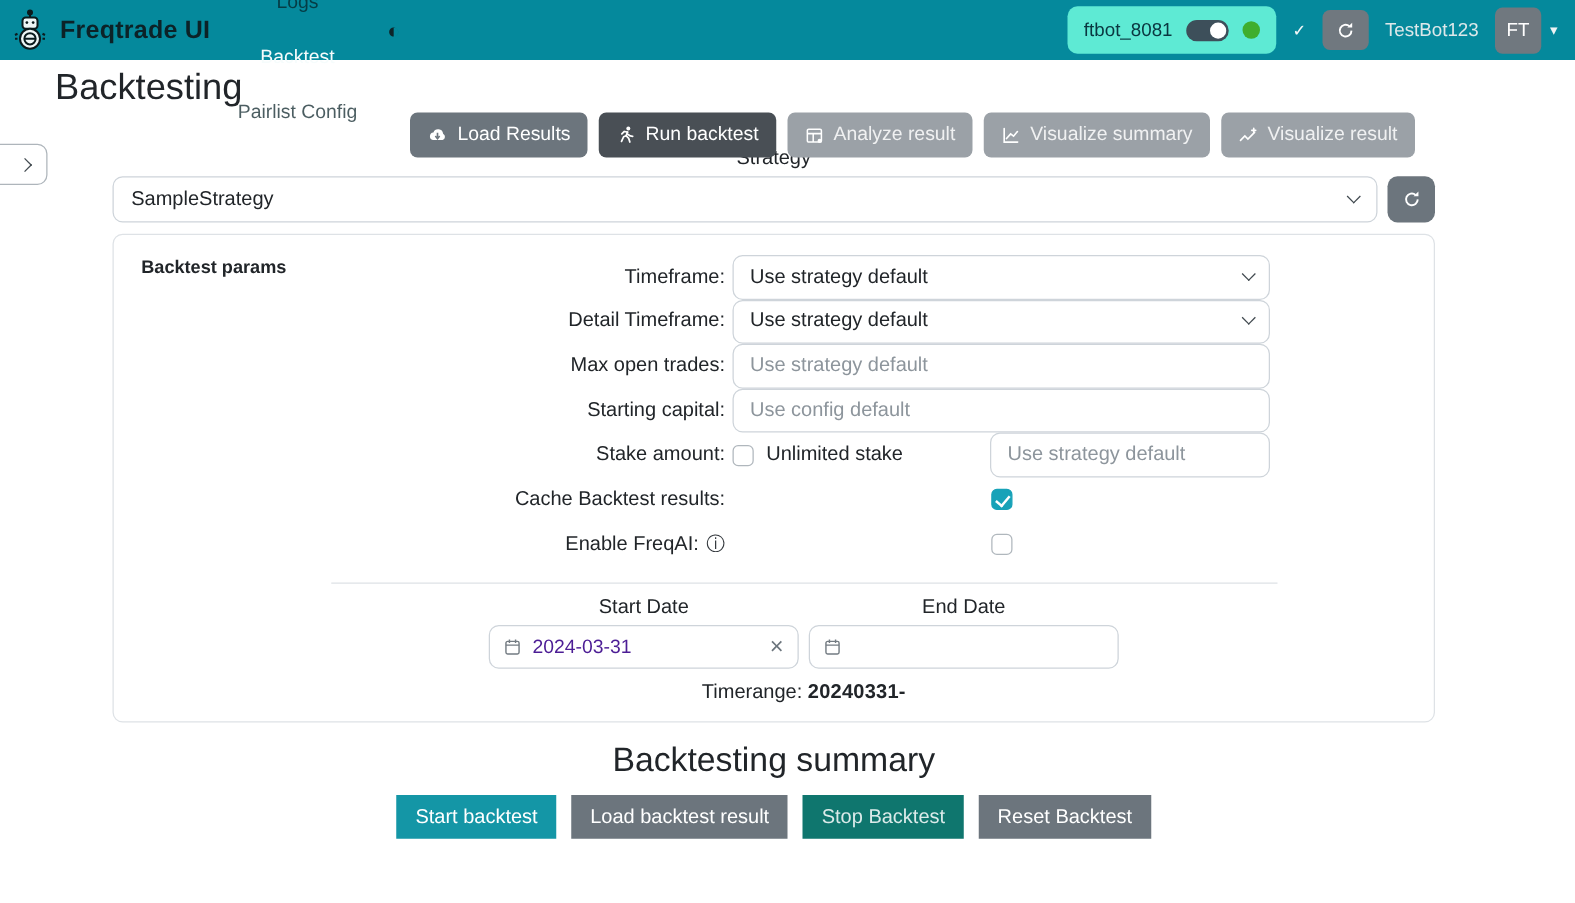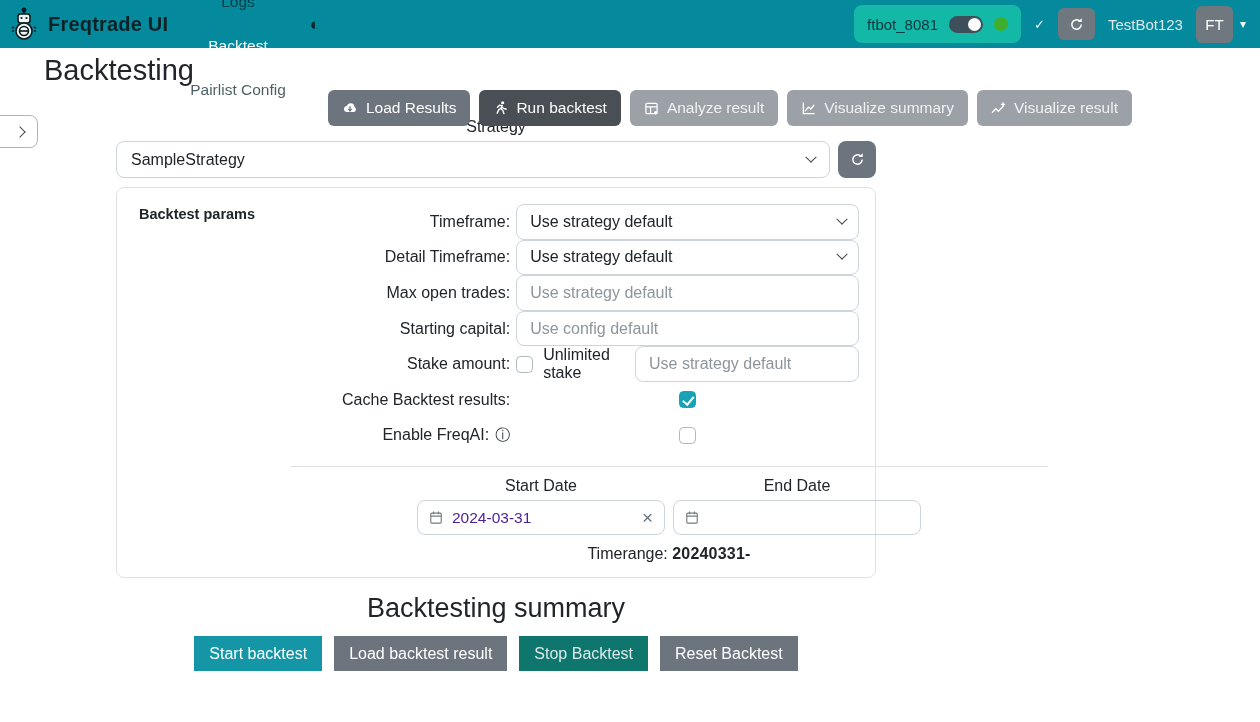--- a/index.html
+++ b/index.html
@@ -15,21 +15,21 @@
     padding:0 14px 0 8px;
   }
   .brand-logo { width:32px; height:34px; margin-right:8px; }
   .brand-text { font-size:20px; font-weight:600; color:#0c2227; margin-right:22px; letter-spacing:.2px;}
   .nav-links { display:flex; align-items:center; gap:26px;flex-direction:column; }
   .nav-link { font-size:15.5px; color:rgba(5,30,36,.72); text-decoration:none; cursor:pointer; }
   .nav-link.active { color:#f6fcfc; }
   .theme-toggle { margin-left:24px; font-size:17px; color:#0e2529; cursor:pointer; line-height:1; }
   .nav-right { margin-left:auto; display:flex; align-items:center; gap:13px; }
   .bot-badge {
-    background:#14b8a6; border-radius:8px; height:38px; padding:0 13px;
+    background:#5eead4; border-radius:8px; height:38px; padding:0 13px;
     display:flex; align-items:center; gap:11px; cursor:pointer;
   }
   .bot-name { font-size:15px; color:#0a3740; }
   .switch { width:34px; height:17px; border-radius:9px; background:#3d4f5a; position:relative; cursor:pointer;}
   .switch::after { content:""; position:absolute; right:2px; top:2px; width:13px; height:13px; border-radius:50%; background:#fff; }
   .online-dot { width:14px; height:14px; border-radius:50%; background:#3fae2e; }
   .nav-check { color:#f2f7f7; font-size:13px; }
   .nav-refresh-btn {
     width:37px; height:32px; border:none; border-radius:6px; background:#70787f;
     display:flex; align-items:center; justify-content:center; cursor:pointer;
@@ -57,21 +57,21 @@
   
   .sidebar-toggle {
     position:absolute; left:-10px; top:115px; width:48px; height:33px;
     background:#fff; border:1px solid #aeb5bb; border-radius:8px;
     display:flex; align-items:center; justify-content:flex-end; padding-right:13px; cursor:pointer;
   }
   .chev-right { width:8px; height:8px; border-top:1.8px solid #40494f; border-right:1.8px solid #40494f; transform:rotate(45deg); }
   .chev-down  { width:8px; height:8px; border-right:1.8px solid #40494f; border-bottom:1.8px solid #40494f; transform:rotate(45deg) translate(-2px,-2px); }
 
   
-  .main { margin-left:116px; width:760px; }
+  .main { margin-left:90px; width:1058px; }
   .strategy-label { text-align:center; font-size:16px; margin-top:18px; }
   .strategy-row { display:flex; gap:8px; margin-top:5px; }
   .sel {
     flex:1; height:37px; border:1px solid #ced4da; border-radius:8px; background:#fff;
     display:flex; align-items:center; padding:0 14px; font-size:16px; cursor:pointer;
   }
   .sel .chev-down { margin-left:auto; }
   .icon-btn {
     width:38px; height:37px; border:none; border-radius:8px; background:#6c757d;
     display:flex; align-items:center; justify-content:center; cursor:pointer;

